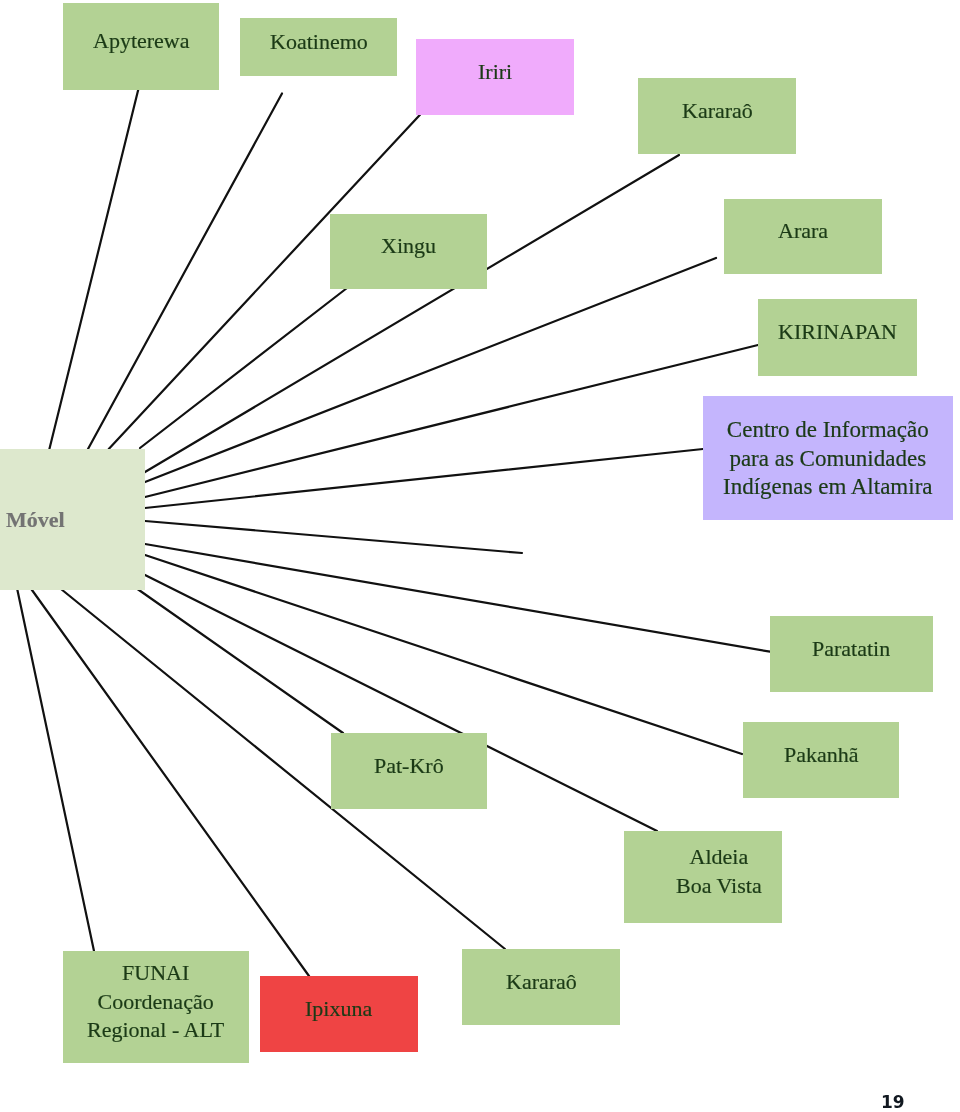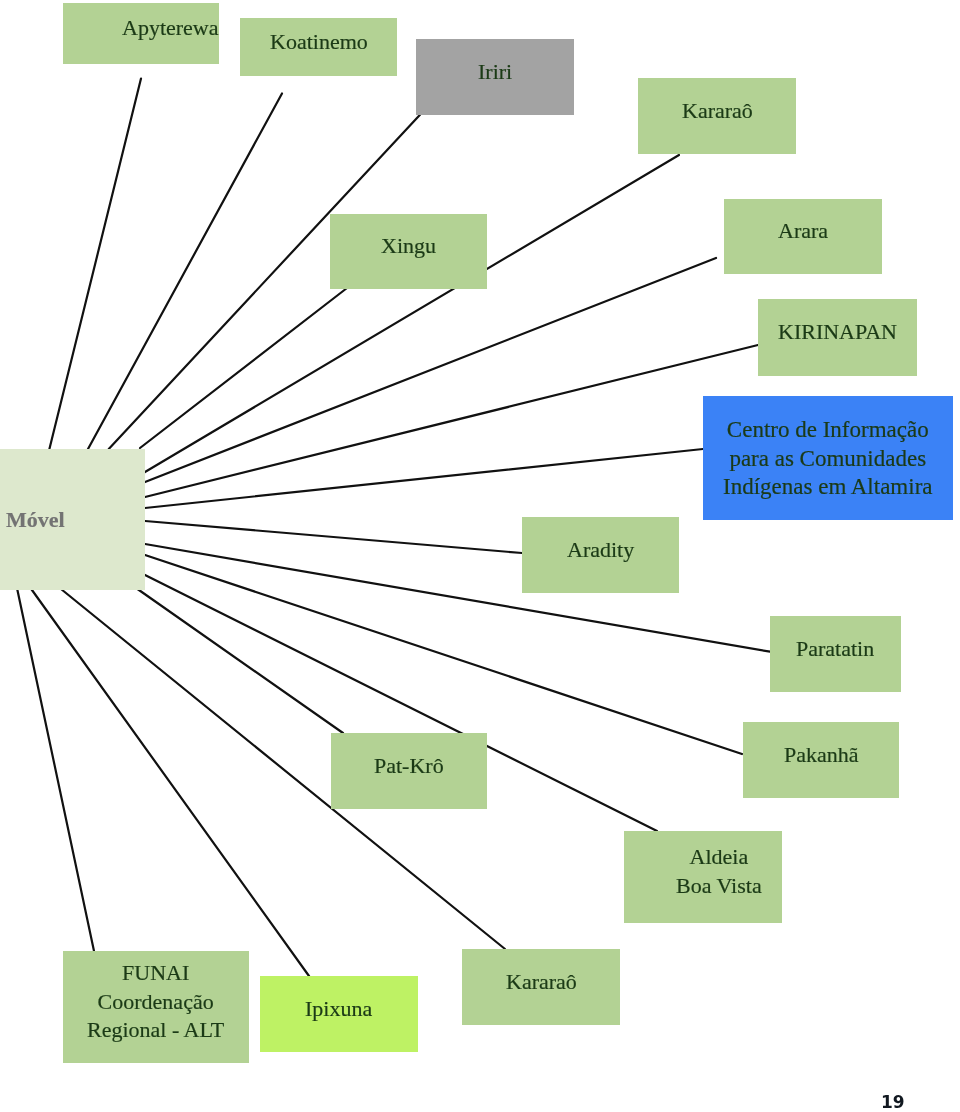--- a/index.html
+++ b/index.html
@@ -40,68 +40,65 @@
       <line x1="145" y1="575" x2="657" y2="831" stroke="#111111" stroke-width="2.2" stroke-linecap="round"></line>
       <line x1="137.5" y1="589" x2="343" y2="733" stroke="#111111" stroke-width="2.2" stroke-linecap="round"></line>
       <line x1="61" y1="589" x2="505" y2="949" stroke="#111111" stroke-width="2.2" stroke-linecap="round"></line>
       <line x1="31.25" y1="589" x2="309" y2="976" stroke="#111111" stroke-width="2.2" stroke-linecap="round"></line>
       <line x1="17.2" y1="589" x2="94" y2="951" stroke="#111111" stroke-width="2.2" stroke-linecap="round"></line>
     </svg>
   <div id="nodes">
       <div class="node center" style="left: -75px; top: 449px; width: 220px; height: 141px; background: rgb(221, 232, 205);">
         <span class="label" style="transform: translateY(1px);">Móvel</span>
       </div>
-      <div class="node" style="left: 63px; top: 3px; width: 156px; height: 61px; background: rgb(179, 210, 148); justify-content: flex-end;">
+      <div class="node" style="left: 63px; top: 3px; width: 156px; height: 87px; background: rgb(179, 210, 148);">
         <span class="label">Apyterewa</span>
       </div>
       <div class="node" style="left: 240px; top: 18px; width: 157px; height: 58px; background: rgb(179, 210, 148);">
         <span class="label">Koatinemo</span>
       </div>
-      <div class="node" style="left: 416px; top: 39px; width: 158px; height: 76px; background: #a3a3a3;">
+      <div class="node" style="left: 416px; top: 39px; width: 158px; height: 76px; background: #f0abfc;">
         <span class="label">Iriri</span>
       </div>
       <div class="node" style="left: 638px; top: 78px; width: 158px; height: 76px; background: rgb(179, 210, 148);">
         <span class="label">Kararaô</span>
       </div>
       <div class="node" style="left: 330px; top: 214px; width: 157px; height: 75px; background: rgb(179, 210, 148);">
         <span class="label">Xingu</span>
       </div>
       <div class="node" style="left: 716px; top: 199px; width: 158px; height: 75px; background: rgb(179, 210, 148); margin-left: 8px;">
         <span class="label">Arara</span>
       </div>
       <div class="node" style="left: 758px; top: 299px; width: 159px; height: 77px; background: rgb(179, 210, 148);">
         <span class="label">KIRINAPAN</span>
       </div>
-      <div class="node" style="left: 703px; top: 396px; width: 250px; height: 124px; background: #3b82f6;">
+      <div class="node" style="left: 703px; top: 396px; width: 250px; height: 124px; background: #c4b5fd;">
         <span class="label" style="font-size: 23px; transform: translateY(1px);">Centro de Informação
 para as Comunidades
 Indígenas em Altamira</span>
       </div>
-      <div class="node" style="left: 522px; top: 517px; width: 157px; height: 76px; background: rgb(179, 210, 148);">
-        <span class="label">Aradity</span>
-      </div>
-      <div class="node" style="left: 770px; top: 616px; width: 131px; height: 76px; background: rgb(179, 210, 148);">
+      <div class="node" style="left: 770px; top: 616px; width: 163px; height: 76px; background: rgb(179, 210, 148);">
         <span class="label">Paratatin</span>
       </div>
       <div class="node" style="left: 743px; top: 722px; width: 156px; height: 76px; background: rgb(179, 210, 148);">
         <span class="label">Pakanhã</span>
       </div>
       <div class="node" style="left: 331px; top: 733px; width: 156px; height: 76px; background: rgb(179, 210, 148);">
         <span class="label">Pat-Krô</span>
       </div>
       <div class="node" style="left: 624px; top: 831px; width: 158px; height: 92px; background: rgb(179, 210, 148); padding-left: 32px;">
         <span class="label">Aldeia
 Boa Vista</span>
       </div>
       <div class="node" style="left: 63px; top: 951px; width: 186px; height: 112px; background: rgb(179, 210, 148);">
         <span class="label">FUNAI
 Coordenação
 Regional - ALT</span>
       </div>
-      <div class="node" style="left: 260px; top: 976px; width: 158px; height: 76px; background: #bef264;">
+      <div class="node" style="left: 260px; top: 976px; width: 158px; height: 76px; background: #ef4444;">
         <span class="label">Ipixuna</span>
       </div>
       <div class="node" style="left: 462px; top: 949px; width: 158px; height: 76px; background: rgb(179, 210, 148);">
         <span class="label">Kararaô</span>
       </div>
     </div>
   <div id="pageno">19</div>
 </div>
 
 </body></html>

